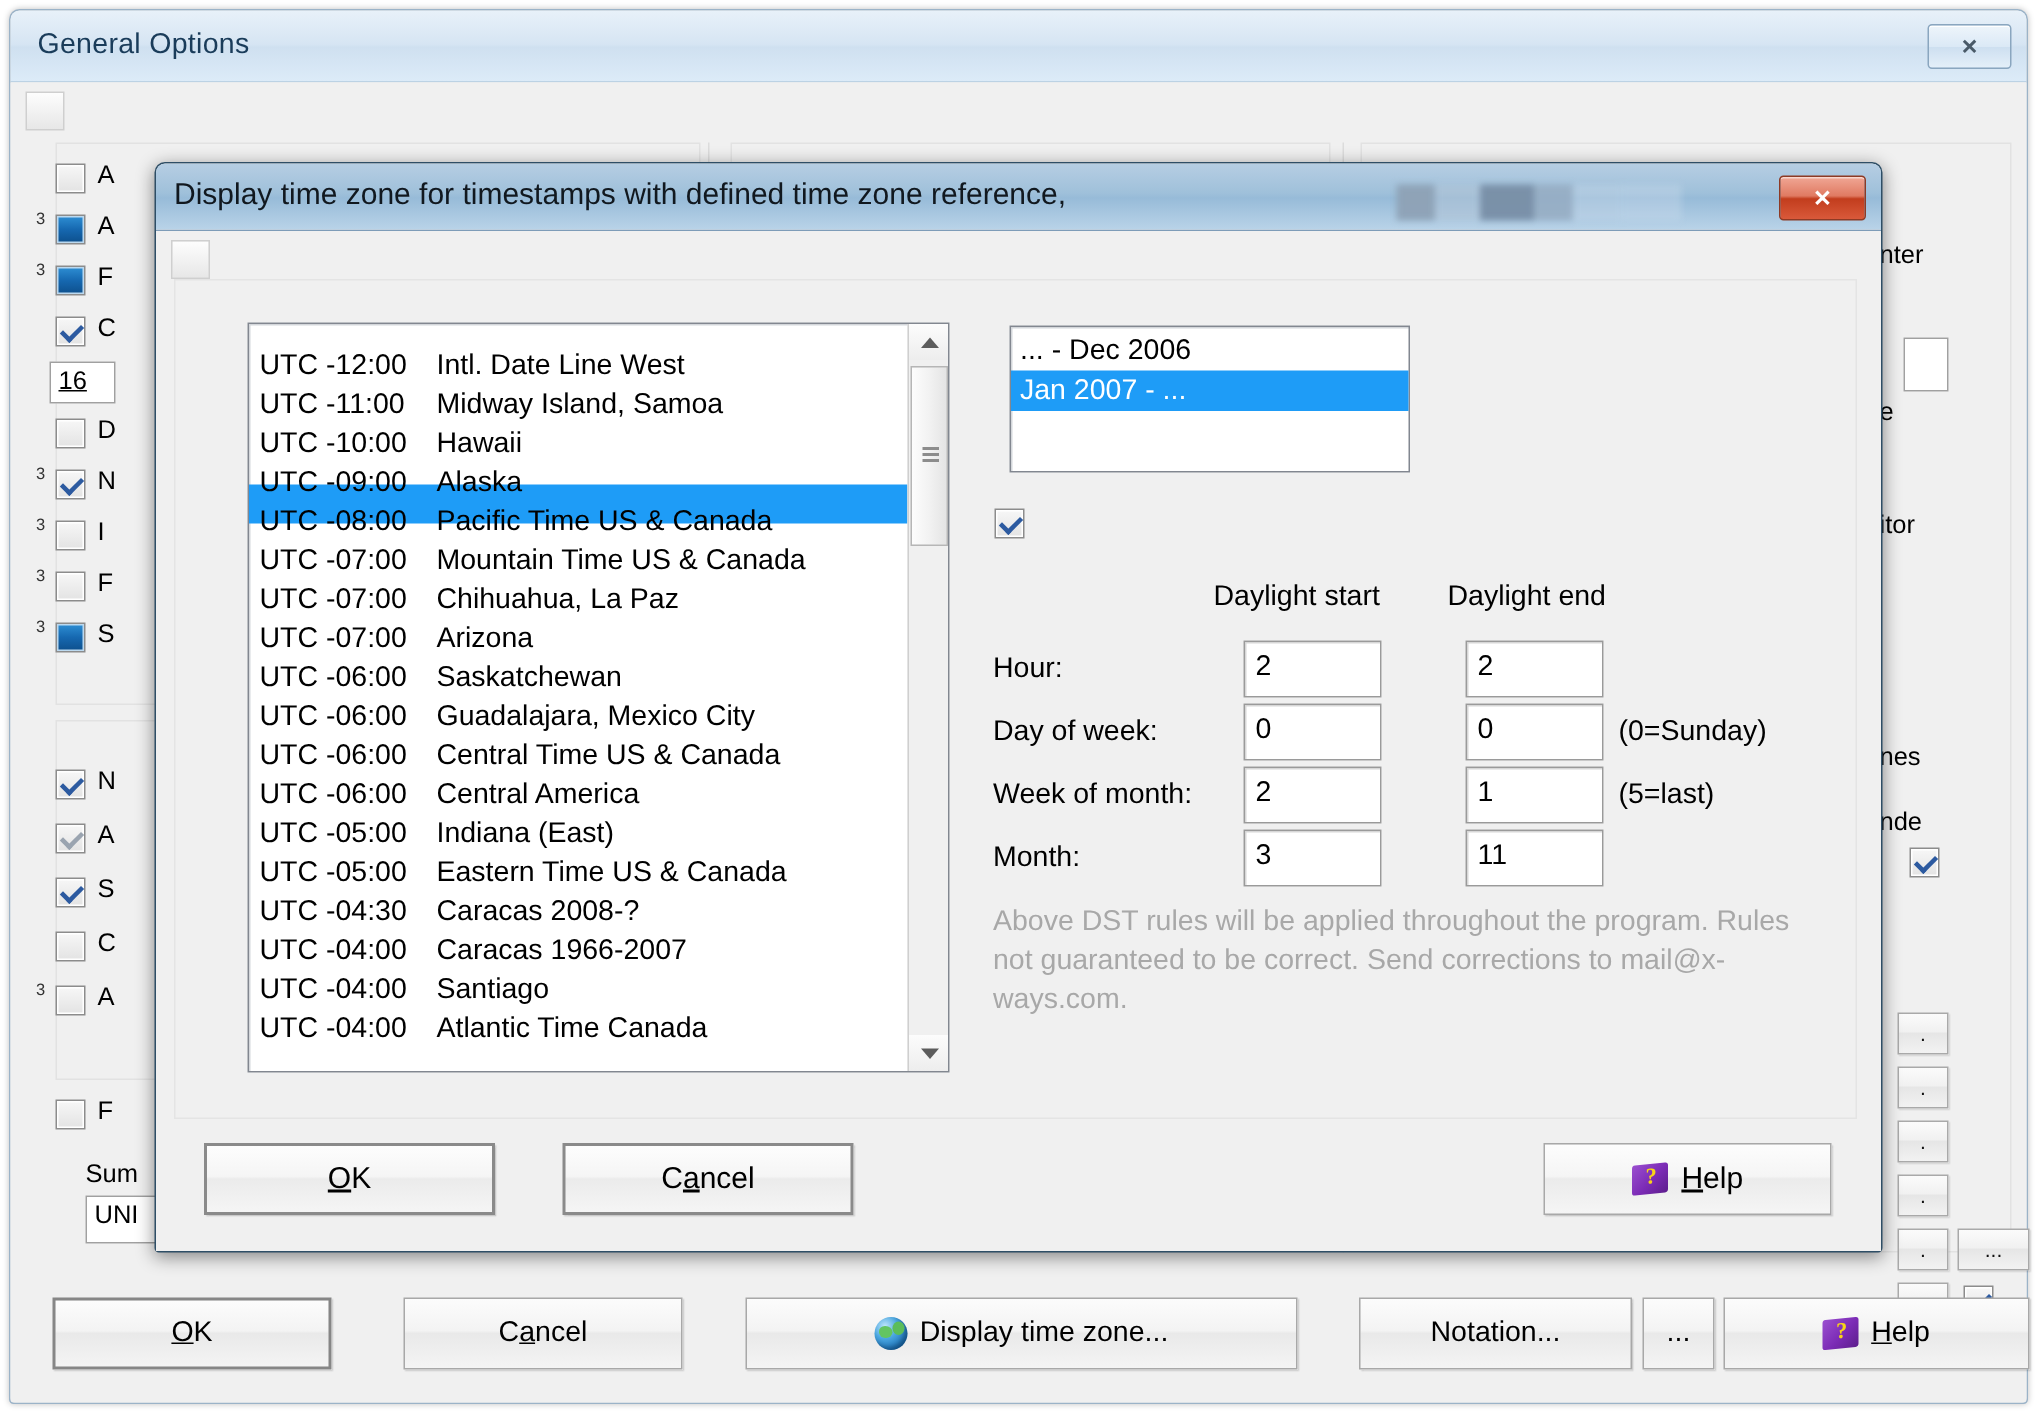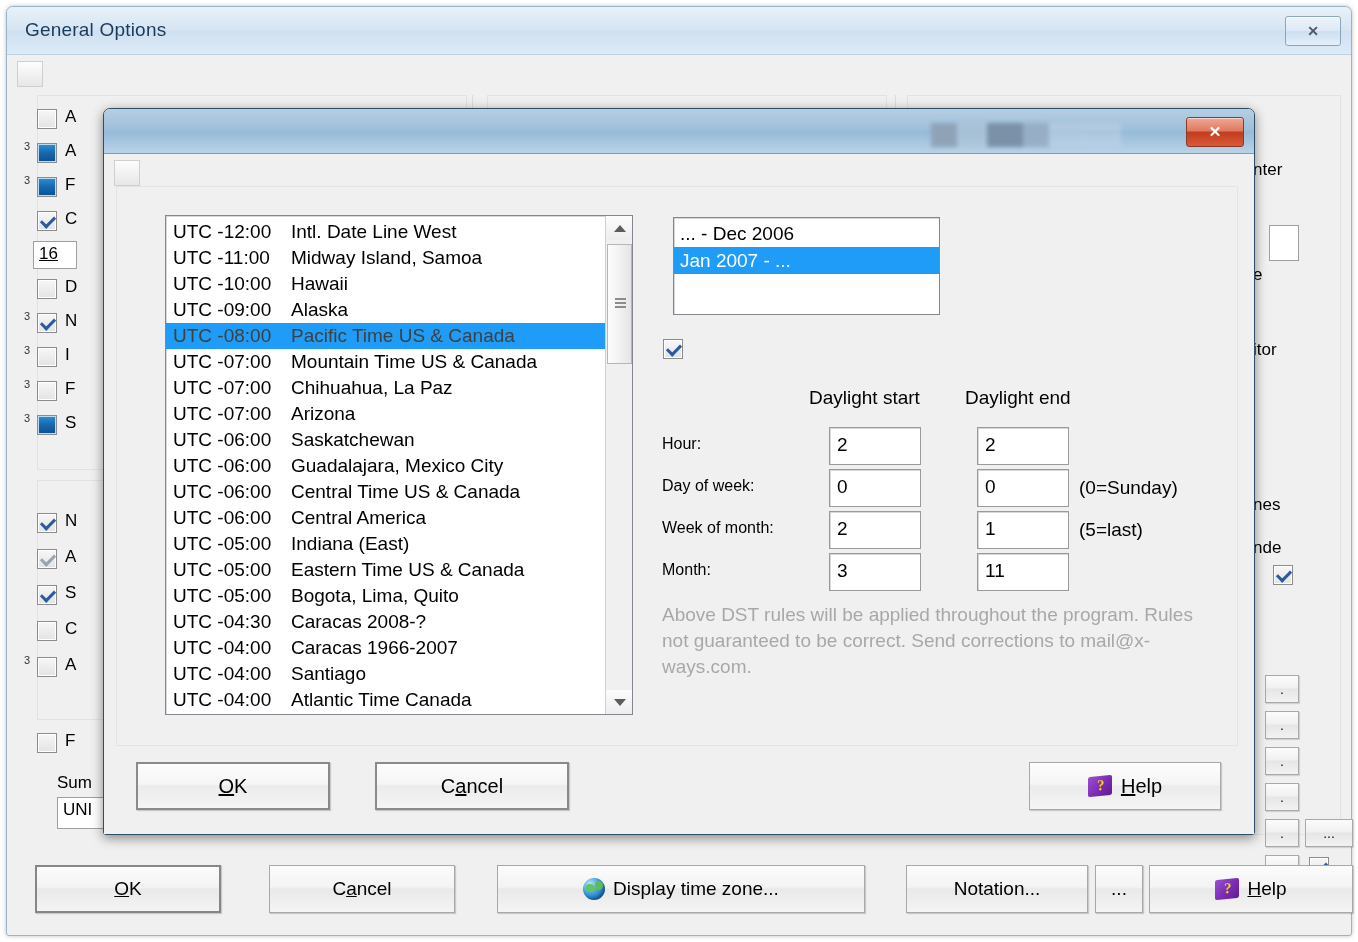--- a/index.html
+++ b/index.html
@@ -208,22 +208,22 @@
   #tz-list {
     position: absolute; left: 0; top: 0; right: 27px; bottom: 0;
     padding: 3px 0 0 0;
   }
   .tz-row {
     height: 26px; line-height: 26px;
     padding-left: 7px;
     font-size: 19px; color: #000;
     white-space: nowrap;
   }
-  .tz-row.selected { background: #1e9cf7; color: #404040; }
-  .tz-off { display: inline-block; width: 118px; }
+  .tz-row.selected { background: #1e9cf7; color: #000000; }
+  .tz-off { display: inline-block; width: 118px; margin-top: 12px; }
 
   
   #tz-scroll {
     position: absolute; right: 0; top: 0; width: 27px; bottom: 0;
     background: #f0f0f0; border-left: 1px solid #cfcfcf;
   }
   .sb-btn {
     position: absolute; left: 0; width: 27px; height: 24px;
     background: linear-gradient(to bottom,#fcfcfc,#ededed);
     display: flex; align-items: center; justify-content: center;
@@ -266,21 +266,21 @@
     position: absolute; left: 546px; top: 152px;
   }
   #dst-check-label {
     position: absolute; left: 576px; top: 148px;
     font-size: 19px; color: #000; white-space: nowrap;
   }
   .col-head {
     position: absolute; top: 200px; font-size: 19px; color: #000; white-space: nowrap;
   }
   .row-label {
-    position: absolute; font-size: 16px; color: #000; white-space: nowrap;
+    position: absolute; font-size: 19px; color: #000; white-space: nowrap;
   }
   .dst-field {
     position: absolute; width: 92px; height: 38px;
     background: #ffffff; border: 1px solid #9a9a9a;
     box-shadow: inset 1px 1px 0 #d7d7d7;
     font-size: 19px; color: #000;
     padding: 6px 0 0 7px;
   }
   .hint {
     position: absolute; font-size: 19px; color: #000; white-space: nowrap;
@@ -411,20 +411,21 @@
           <span class="book-q">?</span>
         </span>
       <span><u>H</u>elp</span>
     </div>
   </div>
 </div>
 
 <div id="dlg">
 
   <div id="dlg-titlebar">
+    <div id="dlg-title">Display time zone for timestamps with defined time zone reference,</div>
     <div id="dlg-title-redacted"></div>
     <div id="dlg-close">✕</div>
   </div>
 
   <div id="dlg-body">
     <div class="tab-nub" style="left:10px; top:6px;"></div>
 
     <div id="dlg-inner-panel">
 
       <div id="tz-list-wrap">
@@ -436,21 +437,20 @@
             <div class="tz-row selected"><span class="tz-off">UTC -08:00</span><span>Pacific Time US &amp; Canada</span></div>
             <div class="tz-row"><span class="tz-off">UTC -07:00</span><span>Mountain Time US &amp; Canada</span></div>
             <div class="tz-row"><span class="tz-off">UTC -07:00</span><span>Chihuahua, La Paz</span></div>
             <div class="tz-row"><span class="tz-off">UTC -07:00</span><span>Arizona</span></div>
             <div class="tz-row"><span class="tz-off">UTC -06:00</span><span>Saskatchewan</span></div>
             <div class="tz-row"><span class="tz-off">UTC -06:00</span><span>Guadalajara, Mexico City</span></div>
             <div class="tz-row"><span class="tz-off">UTC -06:00</span><span>Central Time US &amp; Canada</span></div>
             <div class="tz-row"><span class="tz-off">UTC -06:00</span><span>Central America</span></div>
             <div class="tz-row"><span class="tz-off">UTC -05:00</span><span>Indiana (East)</span></div>
             <div class="tz-row"><span class="tz-off">UTC -05:00</span><span>Eastern Time US &amp; Canada</span></div>
-            <div class="tz-row"><span class="tz-off">UTC -05:00</span><span>Bogota, Lima, Quito</span></div>
             <div class="tz-row"><span class="tz-off">UTC -04:30</span><span>Caracas 2008-?</span></div>
             <div class="tz-row"><span class="tz-off">UTC -04:00</span><span>Caracas 1966-2007</span></div>
             <div class="tz-row"><span class="tz-off">UTC -04:00</span><span>Santiago</span></div>
             <div class="tz-row"><span class="tz-off">UTC -04:00</span><span>Atlantic Time Canada</span></div>
           </div>
         <div id="tz-scroll">
           <div class="sb-btn up">
               <span class="arrow-up"></span>
             </div>
           <div id="sb-thumb"></div>

